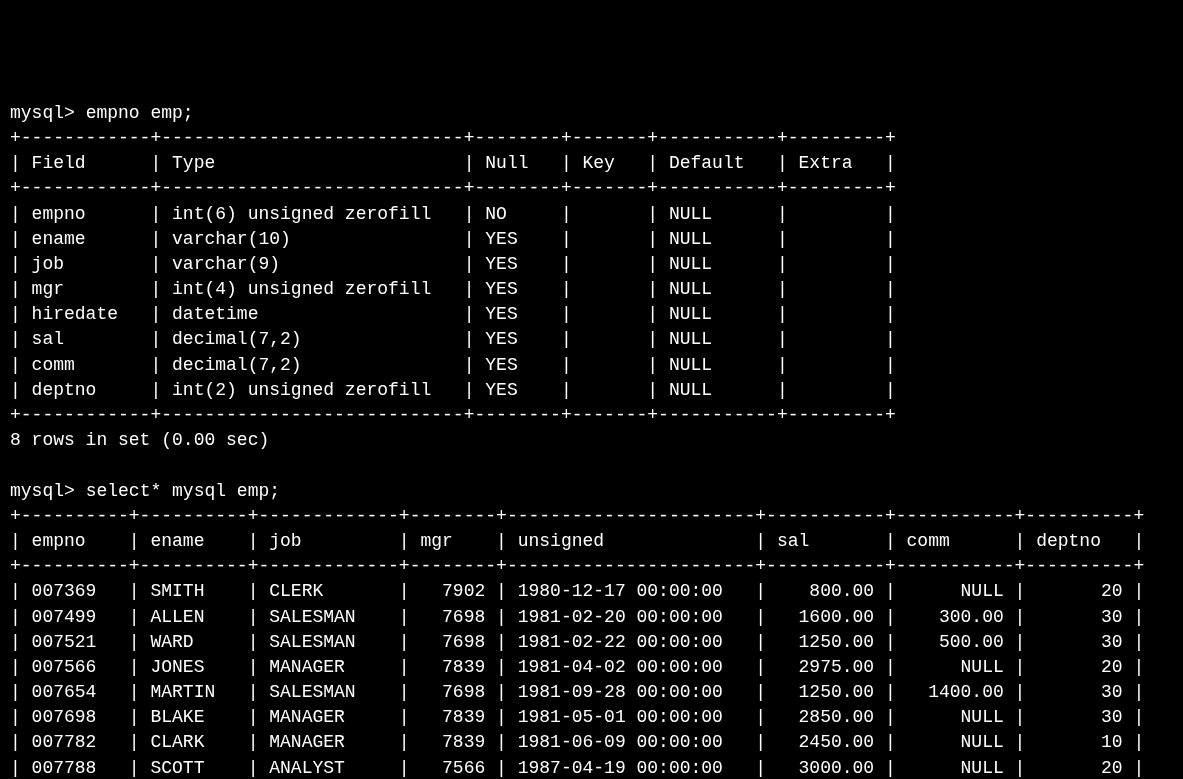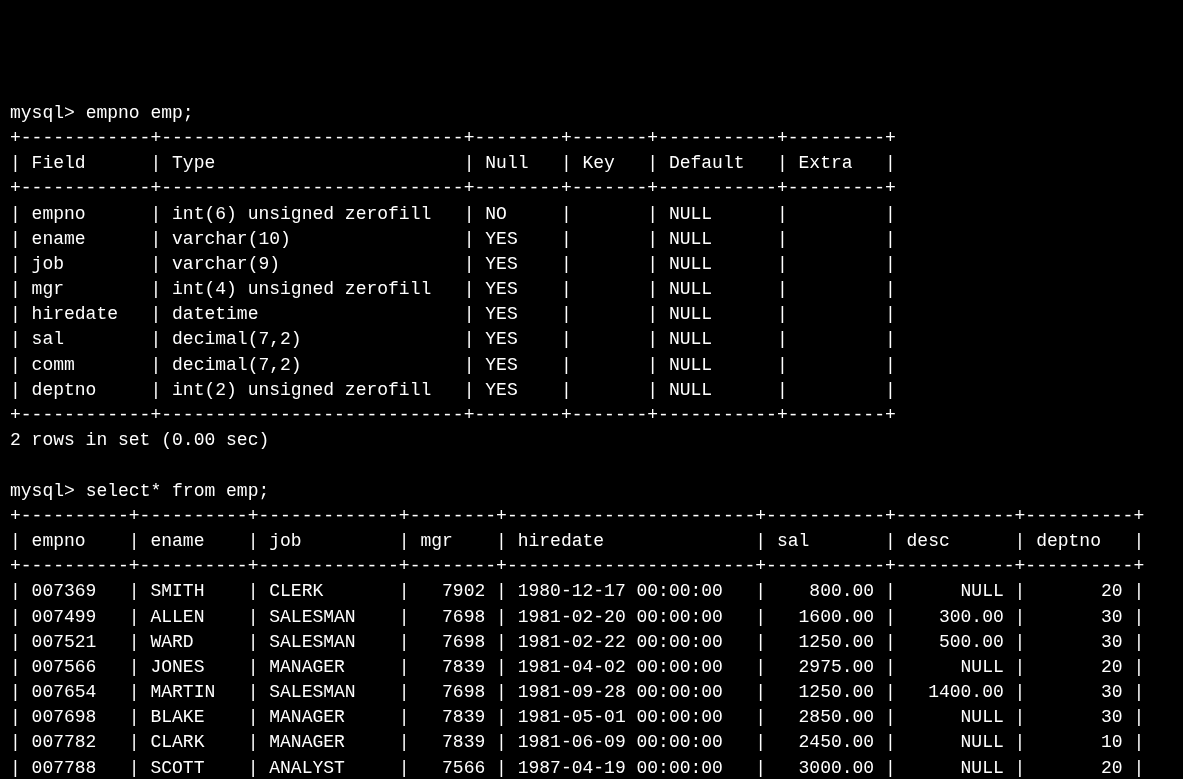--- a/index.html
+++ b/index.html
@@ -29,25 +29,25 @@
 <span id="desc-sep-mid">+------------+----------------------------+--------+-------+-----------+---------+</span>
 <span id="desc-body">| empno      | int(6) unsigned zerofill   | NO     |       | NULL      |         |
 | ename      | varchar(10)                | YES    |       | NULL      |         |
 | job        | varchar(9)                 | YES    |       | NULL      |         |
 | mgr        | int(4) unsigned zerofill   | YES    |       | NULL      |         |
 | hiredate   | datetime                   | YES    |       | NULL      |         |
 | sal        | decimal(7,2)               | YES    |       | NULL      |         |
 | comm       | decimal(7,2)               | YES    |       | NULL      |         |
 | deptno     | int(2) unsigned zerofill   | YES    |       | NULL      |         |
 </span><span id="desc-sep-bot">+------------+----------------------------+--------+-------+-----------+---------+</span>
-<span>2 rows in set (0.00 sec)</span>
+<span>8 rows in set (0.00 sec)</span>
 
-<span><span>mysql&gt;</span> <span>select* from emp;</span></span>
+<span><span>mysql&gt;</span> <span>select* mysql emp;</span></span>
 <span id="sel-sep-top">+----------+----------+-------------+--------+-----------------------+-----------+-----------+----------+</span>
-<span id="sel-head">| empno    | ename    | job         | mgr    | hiredate              | sal       | desc      | deptno   |</span>
+<span id="sel-head">| empno    | ename    | job         | mgr    | unsigned              | sal       | comm      | deptno   |</span>
 <span id="sel-sep-mid">+----------+----------+-------------+--------+-----------------------+-----------+-----------+----------+</span>
 <span id="sel-body">| 007369   | SMITH    | CLERK       |   7902 | 1980-12-17 00:00:00   |    800.00 |      NULL |       20 |
 | 007499   | ALLEN    | SALESMAN    |   7698 | 1981-02-20 00:00:00   |   1600.00 |    300.00 |       30 |
 | 007521   | WARD     | SALESMAN    |   7698 | 1981-02-22 00:00:00   |   1250.00 |    500.00 |       30 |
 | 007566   | JONES    | MANAGER     |   7839 | 1981-04-02 00:00:00   |   2975.00 |      NULL |       20 |
 | 007654   | MARTIN   | SALESMAN    |   7698 | 1981-09-28 00:00:00   |   1250.00 |   1400.00 |       30 |
 | 007698   | BLAKE    | MANAGER     |   7839 | 1981-05-01 00:00:00   |   2850.00 |      NULL |       30 |
 | 007782   | CLARK    | MANAGER     |   7839 | 1981-06-09 00:00:00   |   2450.00 |      NULL |       10 |
 | 007788   | SCOTT    | ANALYST     |   7566 | 1987-04-19 00:00:00   |   3000.00 |      NULL |       20 |
 | 007839   | KING     | PRESIDENT   |   NULL | 1981-11-17 00:00:00   |   5000.00 |      NULL |       10 |

